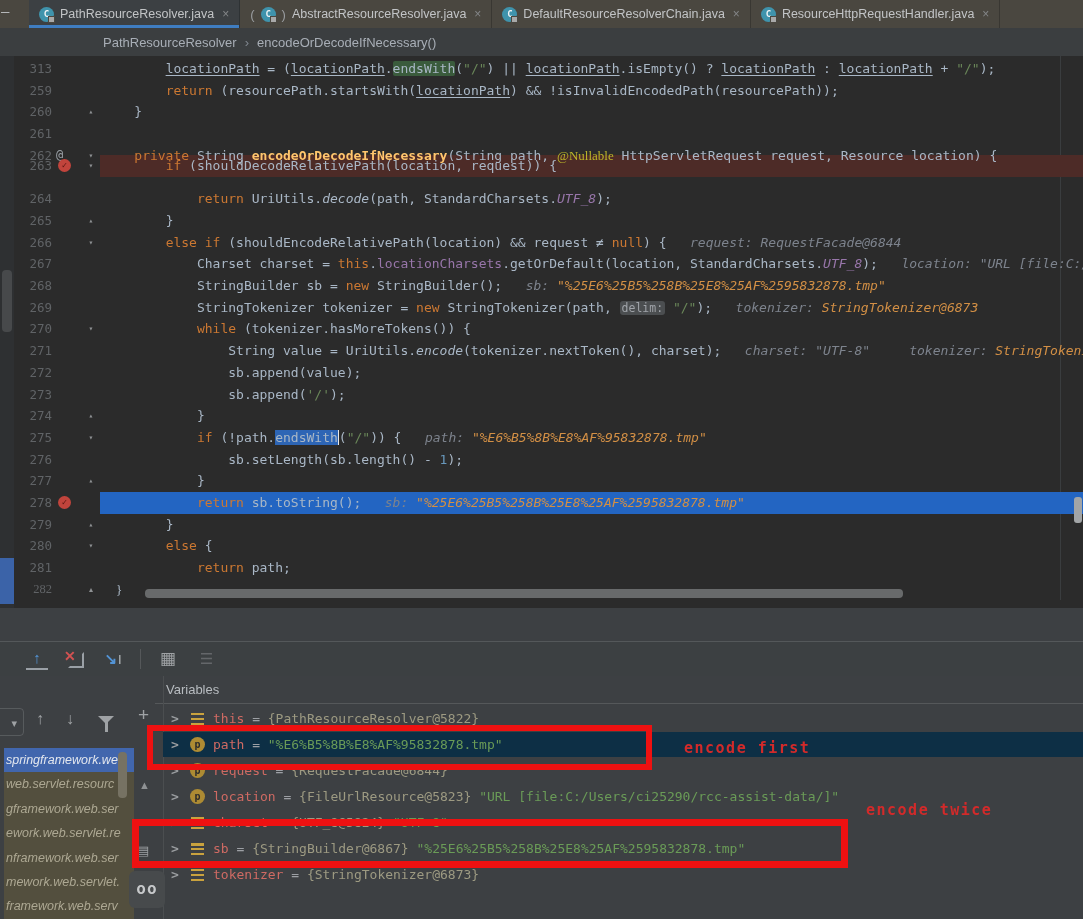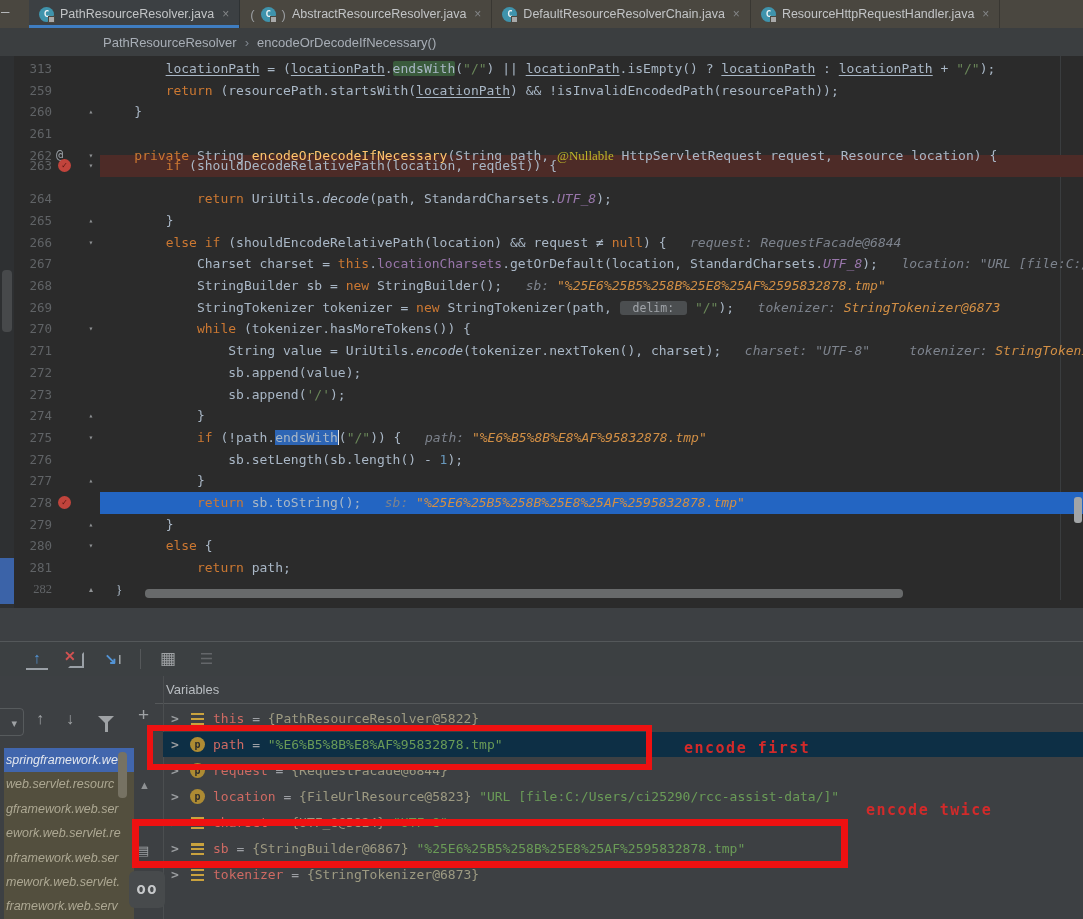--- a/index.html
+++ b/index.html
@@ -39,27 +39,27 @@
   .line .band{position:absolute;left:86px;right:-14px;top:0;bottom:0;}
   .line.bpline .band{background:var(--breakpoint_line);}
   .line.execline .band{background:var(--execution_line);}
   .lnum{position:absolute;left:12px;width:26px;text-align:right;color:#606366;font-size:12.5px;}
   .g-at{position:absolute;left:42px;color:#9aa0a6;font-size:12px;}
   .g-bp{position:absolute;left:44px;top:4px;width:13px;height:13px;border-radius:50%;background:#c1443c;
         color:#5a1512;font:bold 9px/13px "DejaVu Sans Mono",monospace;text-align:center;}
   .g-fold{position:absolute;left:70px;width:14px;text-align:center;color:#8f9294;font-size:8px;}
   .code{position:absolute;left:89px;top:0;white-space:pre;z-index:1;}
   .c-k{color:var(--keyword_orange);} .c-s{color:var(--string_green);}
-  .c-m{color:#ffc66d;font-weight:normal;} .c-a{color:#bbb529;font-family:Liberation Serif, serif;}
+  .c-m{color:#ffc66d;font-weight:bold;} .c-a{color:#bbb529;font-family:Liberation Serif, serif;}
   .c-n{color:#6897bb;} .c-f{color:#9876aa;} .c-fi{color:#9876aa;font-style:italic;}
   .c-si{font-style:italic;} .c-u{text-decoration:underline;text-underline-offset:2px;}
   .c-hl{background:#3a5b3c;border-radius:2px;}
   .c-sel{background:#2d65b5;border-right:1.5px solid #e8e8e8;}
   .c-hg{color:#7d838d;font-style:italic;} .c-ho{color:var(--hint_orange);font-style:italic;}
-  .c-ch{background:#4b4e50;color:#a0a4a9;border-radius:3px;padding:0 13px;font-size:11.5px;}
+  .c-ch{background:#4b4e50;color:#a0a4a9;border-radius:3px;padding:0 2px;font-size:11.5px;}
   #hscroll{position:absolute;left:145px;top:533px;width:758px;height:9px;background:rgba(125,128,130,.75);border-radius:4px;}
   #vscroll{position:absolute;left:1074px;top:441px;width:8px;height:26px;background:#a2a5a7;border-radius:3px;}
   
   #dtoolbar{position:absolute;left:0;top:641px;width:1083px;height:35px;background:#3c4042;
             border-top:1px solid #54585a;display:flex;align-items:center;gap:16px;padding-left:26px;box-sizing:border-box;}
   .dicon{width:22px;height:22px;position:relative;text-align:center;font-size:15px;line-height:22px;}
   #ic-stepout{color:#5394d6;font-weight:bold;border-bottom:2px solid #9aa0a6;height:19px;line-height:18px;}
   #ic-dropframe .frame{position:absolute;right:2px;bottom:2px;width:12px;height:12px;border:2px solid #9aa0a6;border-top-color:transparent;border-left-color:transparent;}
   #ic-dropframe .x{position:absolute;left:0;top:-3px;color:#d25252;font-weight:bold;font-size:14px;}
   #ic-runto .arrow{color:#5394d6;font-weight:bold;}

